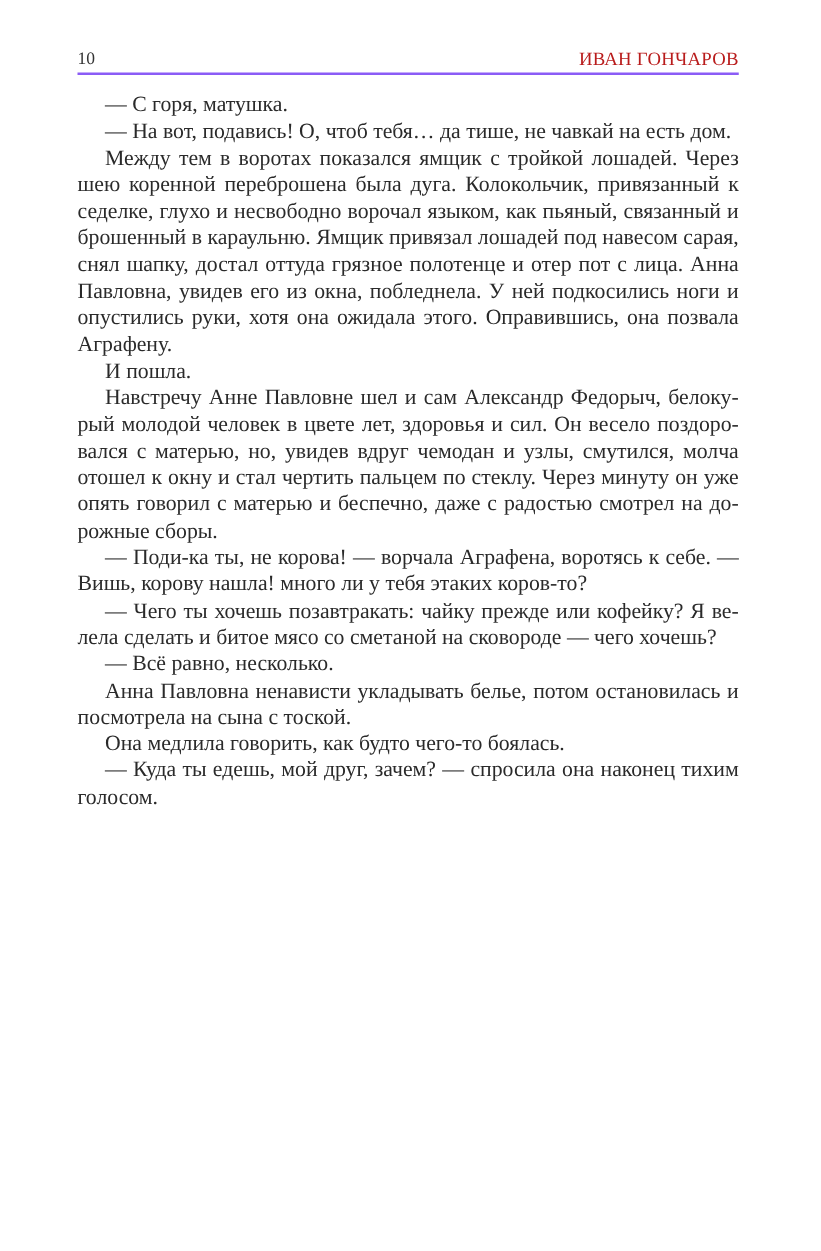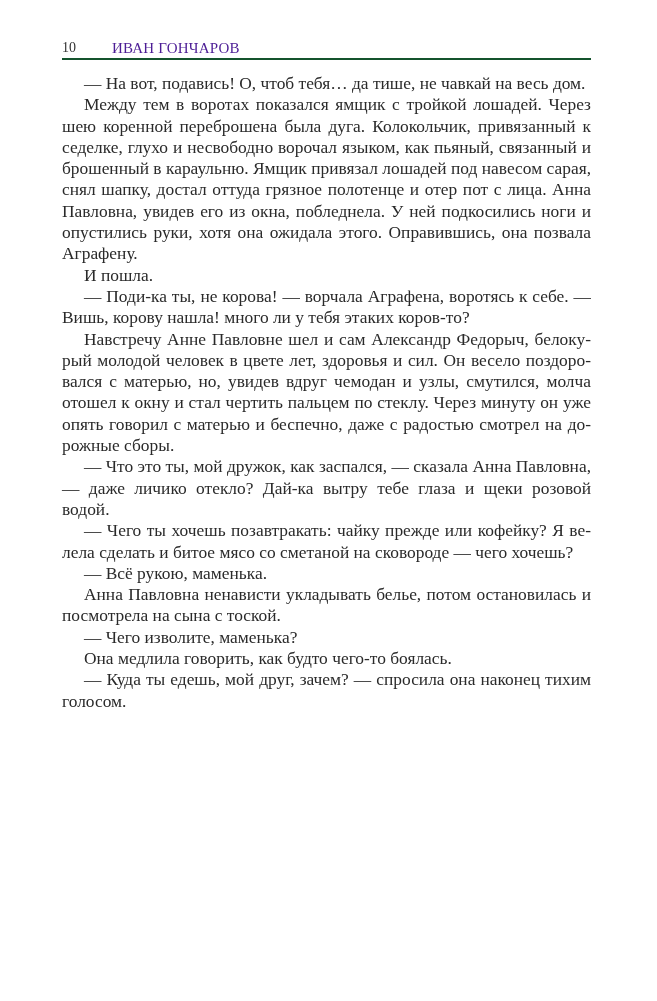--- a/index.html
+++ b/index.html
@@ -1,42 +1,41 @@
 <!DOCTYPE html>
 <html><head>
 <meta charset="utf-8">
 <style>
   html, body { margin: 0; padding: 0; background: #ffffff; }
   body { width: 657px; height: 1001px; position: relative; overflow: hidden; }
   .page { position: absolute; left: 62px; top: 38px; width: 529px; color: #2a2a2a;
           font-family: "Liberation Serif", "DejaVu Serif", serif; }
-  .running-head { display: flex; justify-content: flex-start; align-items: flex-end;
-                  height: 18px; border-bottom: 2px solid #14532d; padding-bottom: 2px;
+  .running-head { display: flex; justify-content: space-between; align-items: flex-end;
+                  height: 18px; border-bottom: 2px solid #8b5cf6; padding-bottom: 2px;
                   font-family: "Liberation Serif", serif; }
   .page-number { font-size: 14px; line-height: 16px; color: #333; }
-  .author { font-size: 15px; line-height: 16px; letter-spacing: 0.2px; color: #4c1d95; margin-left: 36px; }
+  .author { font-size: 15px; line-height: 16px; letter-spacing: 0.2px; color: #b91c1c; margin-left: 36px; }
   .body-text { margin-top: 13px; font-size: 17.4px; line-height: 21.3px; text-align: justify; }
   .body-text p { margin: 0; text-indent: 22px; text-align: justify; hyphens: manual; }
 </style>
 </head>
 <body>
 
 <div class="page">
   <div class="running-head">
     <span class="page-number">10</span>
     <span class="author">ИВАН ГОНЧАРОВ</span>
   </div>
   <div class="body-text">
-    <p>— На вот, подавись! О, чтоб тебя… да тише, не чавкай на весь дом.</p>
+    <p>— С горя, матушка.</p>
+    <p>— На вот, подавись! О, чтоб тебя… да тише, не чавкай на есть дом.</p>
     <p>Между тем в воротах показался ямщик с тройкой лошадей. Через шею коренной переброшена была дуга. Колокольчик, привязанный к седелке, глухо и несвободно ворочал языком, как пьяный, связанный и брошенный в караульню. Ямщик привязал лошадей под навесом са­рая, снял шапку, достал оттуда грязное полотенце и отер пот с лица. Анна Павловна, увидев его из окна, побледнела. У ней подкосились ноги и опустились руки, хотя она ожидала этого. Оправившись, она позвала Аграфену.</p>
     <p>И пошла.</p>
+    <p>Навстречу Анне Павловне шел и сам Александр Федорыч, белоку­рый молодой человек в цвете лет, здоровья и сил. Он весело поздоро­вался с матерью, но, увидев вдруг чемодан и узлы, смутился, молча отошел к окну и стал чертить пальцем по стеклу. Через минуту он уже опять говорил с матерью и беспечно, даже с радостью смотрел на до­рожные сборы.</p>
     <p>— Поди-ка ты, не корова! — ворчала Аграфена, воротясь к себе. — Вишь, корову нашла! много ли у тебя этаких коров-то?</p>
-    <p>Навстречу Анне Павловне шел и сам Александр Федорыч, белоку­рый молодой человек в цвете лет, здоровья и сил. Он весело поздоро­вался с матерью, но, увидев вдруг чемодан и узлы, смутился, молча отошел к окну и стал чертить пальцем по стеклу. Через минуту он уже опять говорил с матерью и беспечно, даже с радостью смотрел на до­рожные сборы.</p>
-    <p>— Что это ты, мой дружок, как заспался, — сказала Анна Павлов­на, — даже личико отекло? Дай-ка вытру тебе глаза и щеки розовой водой.</p>
     <p>— Чего ты хочешь позавтракать: чайку прежде или кофейку? Я ве­лела сделать и битое мясо со сметаной на сковороде — чего хочешь?</p>
-    <p>— Всё рукою, маменька.</p>
+    <p>— Всё равно, несколько.</p>
     <p>Анна Павловна ненависти укладывать белье, потом остановилась и посмотрела на сына с тоской.</p>
-    <p>— Чего изволите, маменька?</p>
     <p>Она медлила говорить, как будто чего-то боялась.</p>
     <p>— Куда ты едешь, мой друг, зачем? — спросила она наконец тихим голосом.</p>
 
   </div>
 </div>
 
 </body></html>

